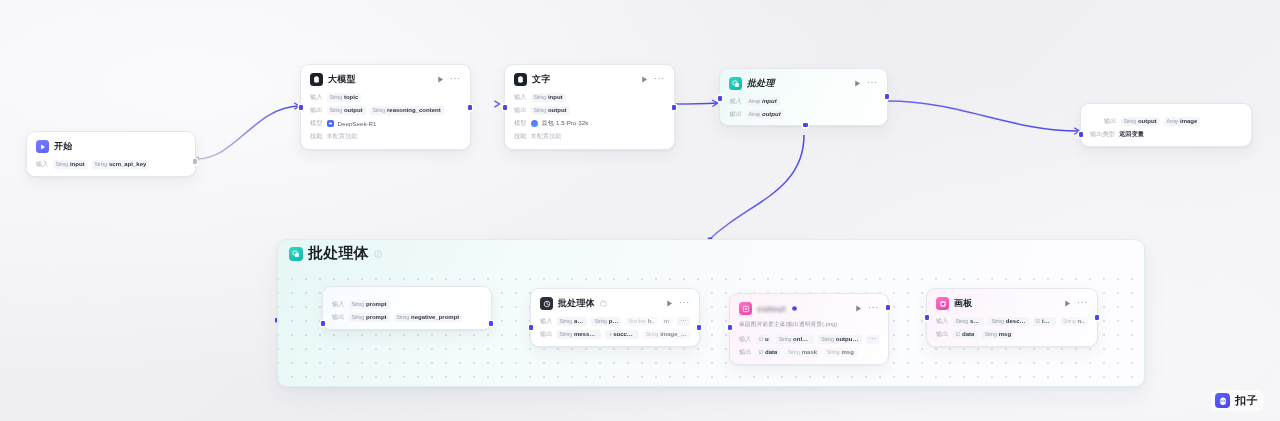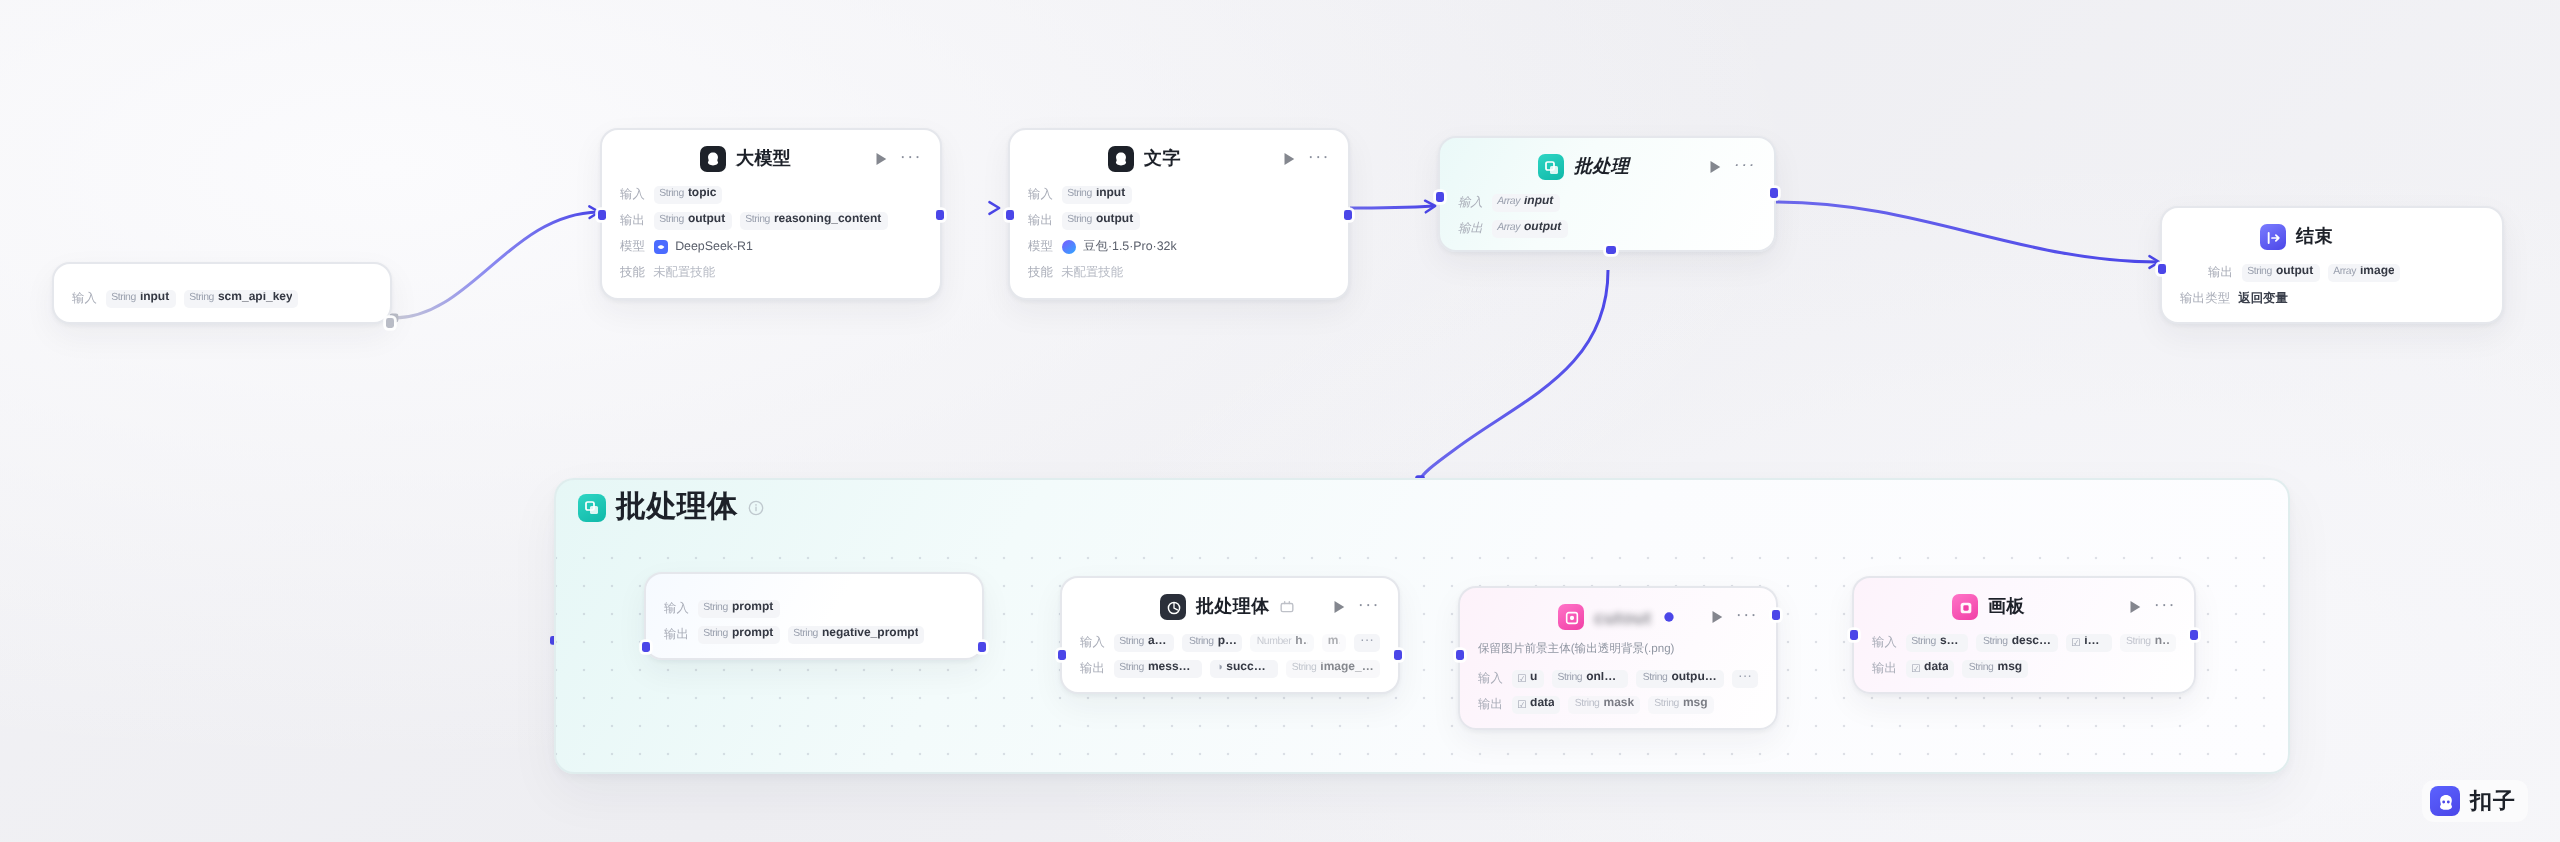--- a/index.html
+++ b/index.html
@@ -21,21 +21,21 @@
   
   .node {
     position: absolute;
     background: #ffffff;
     border-radius: 9px;
     border: 1px solid rgba(226,228,234,0.9);
     box-shadow: 0 1px 2px rgba(28,31,51,0.05), 0 6px 16px rgba(28,31,51,0.055);
     padding: 7px 9px 8px 9px;
   }
   .node.sm { padding: 7px 9px 7px 9px; }
-  .nhead { display: flex; align-items: center; gap: 5px; height: 15px; margin-left: 40px; }
+  .nhead { display: flex; align-items: center; gap: 5px; height: 15px; }
   .nicon {
     width: 13px; height: 13px; border-radius: 3.5px;
     display: flex; align-items: center; justify-content: center;
     flex: 0 0 auto;
     color: #fff;
   }
   .nicon svg { display: block; }
   .ntitle {
     font-size: 9px; font-weight: 700; color: #1d2129;
     letter-spacing: .2px; white-space: nowrap;
@@ -188,20 +188,29 @@
             <circle cx="6" cy="6" r="5" fill="none" stroke="#8a8f9c" stroke-width="1"></circle>
             <rect x="5.5" y="5" width="1" height="3.4" fill="#8a8f9c"></rect>
           <rect x="5.5" y="3.1" width="1" height="1.2" fill="#8a8f9c"></rect>
           </svg>
       </span>
     </div>
   </div>
 
   <div class="node sm" style="left:26px; top:131px; width:170px;">
     <span class="port r gray" style="top:27px;"></span>
+    <div class="nhead">
+      <span class="nicon" style="background:linear-gradient(150deg,#7b7dff,#5b62ff);">
+        <svg width="8" height="8" viewBox="0 0 12 12">
+            <path d="M3 2.2 L9.3 6 L3 9.8 Z" fill="#fff"></path>
+          </svg>
+      </span>
+      <span class="ntitle">开始</span>
+      <span class="hspacer"></span>
+    </div>
     <div class="nbody">
       <div class="nrow">
         <span class="rlabel">输入</span>
         <span class="chip">
           <span class="tt">String</span>
           <span class="cv">input</span>
         </span>
         <span class="chip">
           <span class="tt">String</span>
           <span class="cv">scm_api_key</span>
@@ -343,30 +352,20 @@
         <span class="chip">
           <span class="tt">Array</span>
           <span class="cv">output</span>
         </span>
       </div>
     </div>
   </div>
 
   <div class="node sm" style="left:1080px; top:103px; width:172px;">
     <span class="port l" style="top:28px;"></span>
-    <div class="nhead">
-      <span class="nicon" style="background:linear-gradient(150deg,#7b7dff,#4b46e8);">
-        <svg width="8" height="8" viewBox="0 0 12 12">
-          <path d="M2 2.2 L2 9.8" stroke="#fff" stroke-width="1.4" stroke-linecap="round"></path>
-          <path d="M4.5 6 H9.5 M7.4 3.9 L9.6 6 L7.4 8.1" stroke="#fff" stroke-width="1.3" fill="none" stroke-linecap="round" stroke-linejoin="round"></path>
-          </svg>
-      </span>
-      <span class="ntitle">结束</span>
-      <span class="hspacer"></span>
-    </div>
     <div class="nbody" style="padding-left:14px;">
       <div class="nrow">
         <span class="rlabel">输出</span>
         <span class="chip">
           <span class="tt">String</span>
           <span class="cv">output</span>
         </span>
         <span class="chip">
           <span class="tt">Array</span>
           <span class="cv">image</span>

